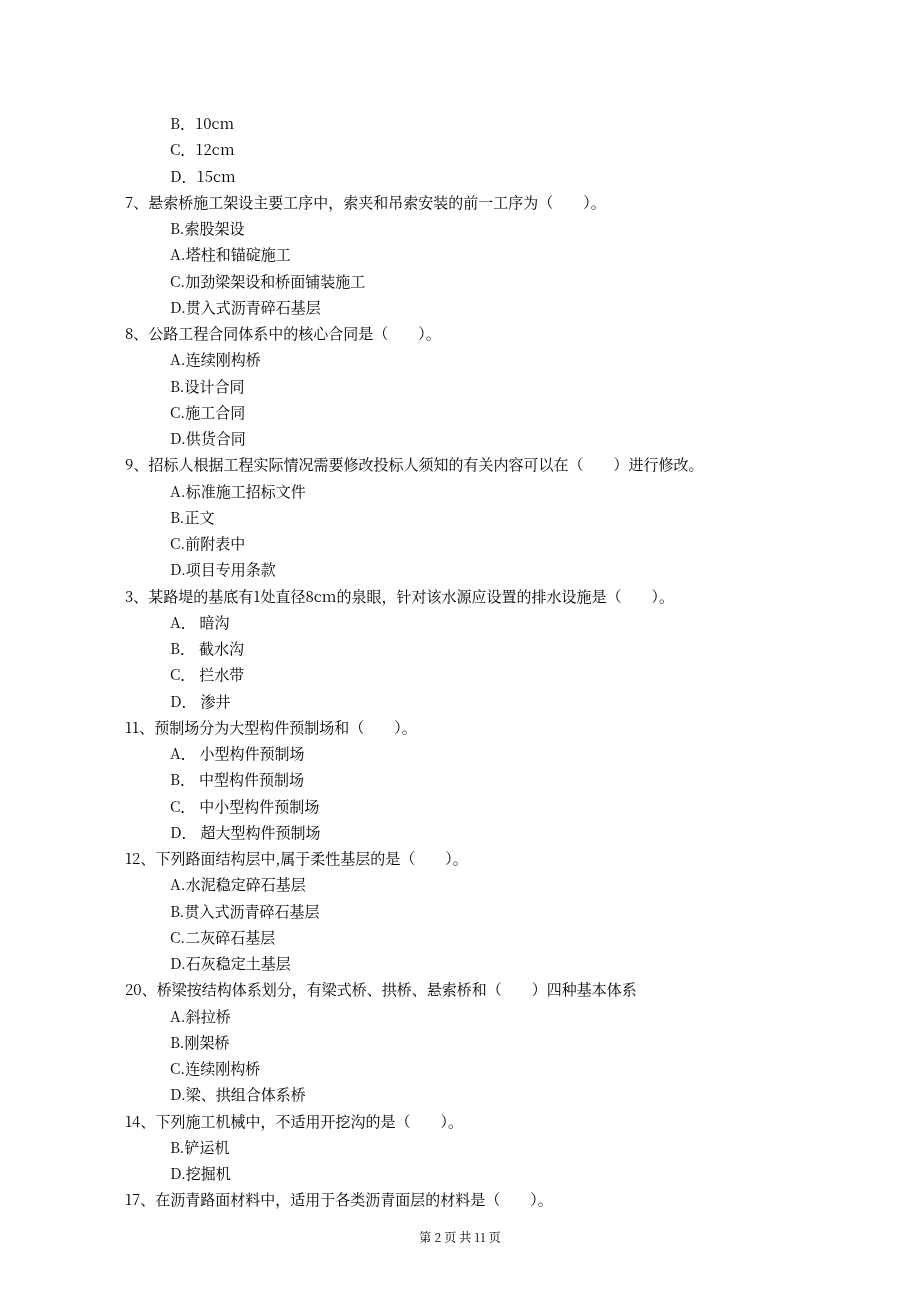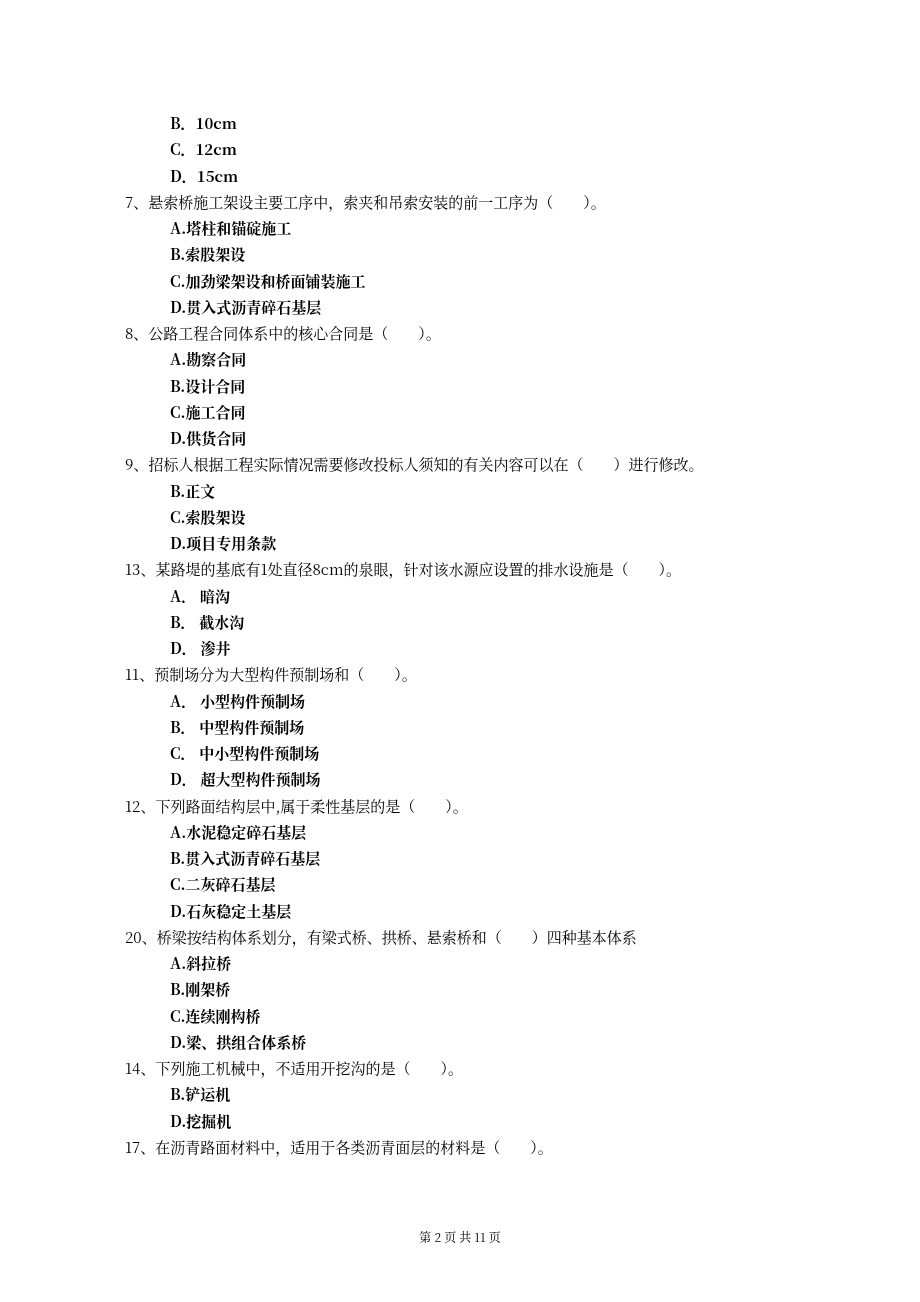--- a/index.html
+++ b/index.html
@@ -14,21 +14,20 @@
   .page {
     width: 920px;
     min-height: 1302px;
     margin: 0 auto;
     padding: 110px 125px 60px 125px;
     box-sizing: border-box;
     position: relative;
   }
   .option {
     padding-left: 45px;
-    font-weight: bold;
   }
   .question {
     text-indent: 0;
   }
   .page-number {
     position: absolute;
     bottom: 55px;
     left: 0;
     width: 100%;
     text-align: center;
@@ -38,39 +37,41 @@
 </head>
 <body>
 
 <div class="page">
 
   <div class="option">B．10cm</div>
   <div class="option">C．12cm</div>
   <div class="option">D．15cm</div>
 
   <div class="question">7、悬索桥施工架设主要工序中，索夹和吊索安装的前一工序为（　　）。</div>
+  <div class="option">B.索股架设</div>
   <div class="option">A.塔柱和锚碇施工</div>
-  <div class="option">B.索股架设</div>
   <div class="option">C.加劲梁架设和桥面铺装施工</div>
   <div class="option">D.贯入式沥青碎石基层</div>
 
   <div class="question">8、公路工程合同体系中的核心合同是（　　）。</div>
-  <div class="option">A.勘察合同</div>
+  <div class="option">A.连续刚构桥</div>
   <div class="option">B.设计合同</div>
   <div class="option">C.施工合同</div>
   <div class="option">D.供货合同</div>
 
   <div class="question">9、招标人根据工程实际情况需要修改投标人须知的有关内容可以在（　　）进行修改。</div>
+  <div class="option">A.标准施工招标文件</div>
   <div class="option">B.正文</div>
-  <div class="option">C.索股架设</div>
+  <div class="option">C.前附表中</div>
   <div class="option">D.项目专用条款</div>
 
-  <div class="question">13、某路堤的基底有1处直径8cm的泉眼，针对该水源应设置的排水设施是（　　）。</div>
+  <div class="question">3、某路堤的基底有1处直径8cm的泉眼，针对该水源应设置的排水设施是（　　）。</div>
   <div class="option">A． 暗沟</div>
   <div class="option">B． 截水沟</div>
+  <div class="option">C． 拦水带</div>
   <div class="option">D． 渗井</div>
 
   <div class="question">11、预制场分为大型构件预制场和（　　）。</div>
   <div class="option">A． 小型构件预制场</div>
   <div class="option">B． 中型构件预制场</div>
   <div class="option">C． 中小型构件预制场</div>
   <div class="option">D． 超大型构件预制场</div>
 
   <div class="question">12、下列路面结构层中,属于柔性基层的是（　　）。</div>
   <div class="option">A.水泥稳定碎石基层</div>

